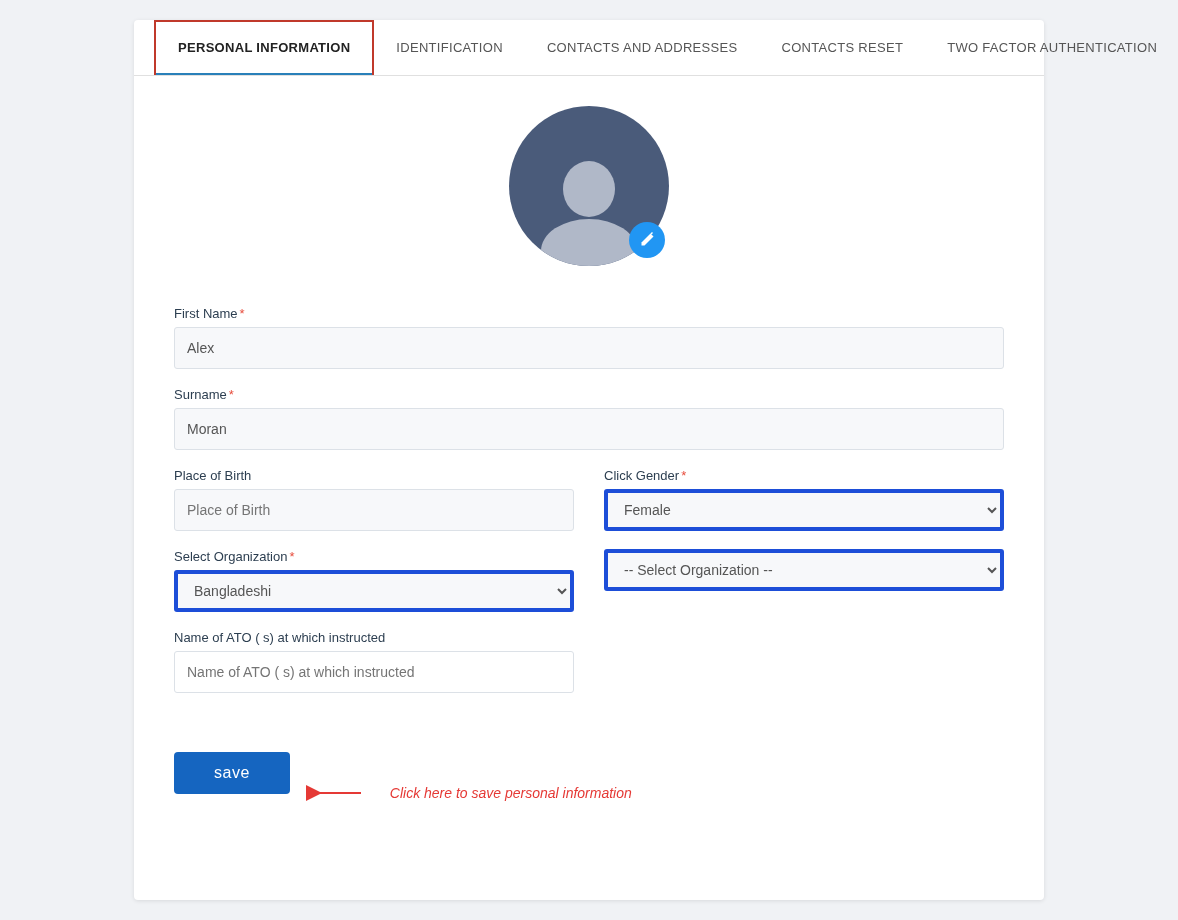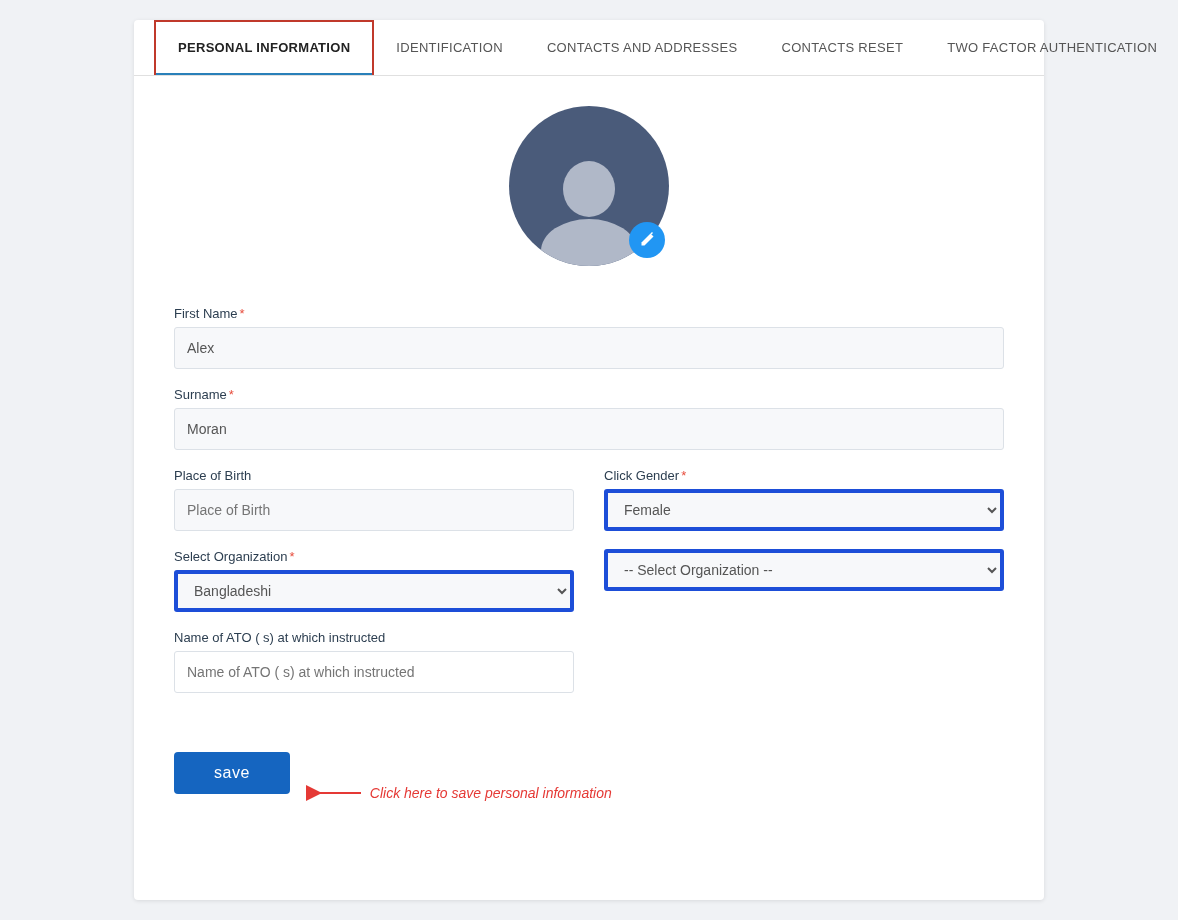--- a/index.html
+++ b/index.html
@@ -153,21 +153,21 @@
       border: none;
       border-radius: 4px;
       padding: 12px 40px;
       font-size: 16px;
       cursor: pointer;
       letter-spacing: 0.5px;
     }
     .save-arrow-area {
       display: flex;
       align-items: center;
-      gap: 4px;
+      gap: 24px;
       margin-top: 40px;
     }
     .save-hint {
       color: #e53935;
       font-size: 14px;
       font-style: italic;
     }
   </style>
 </head>
 <body>

